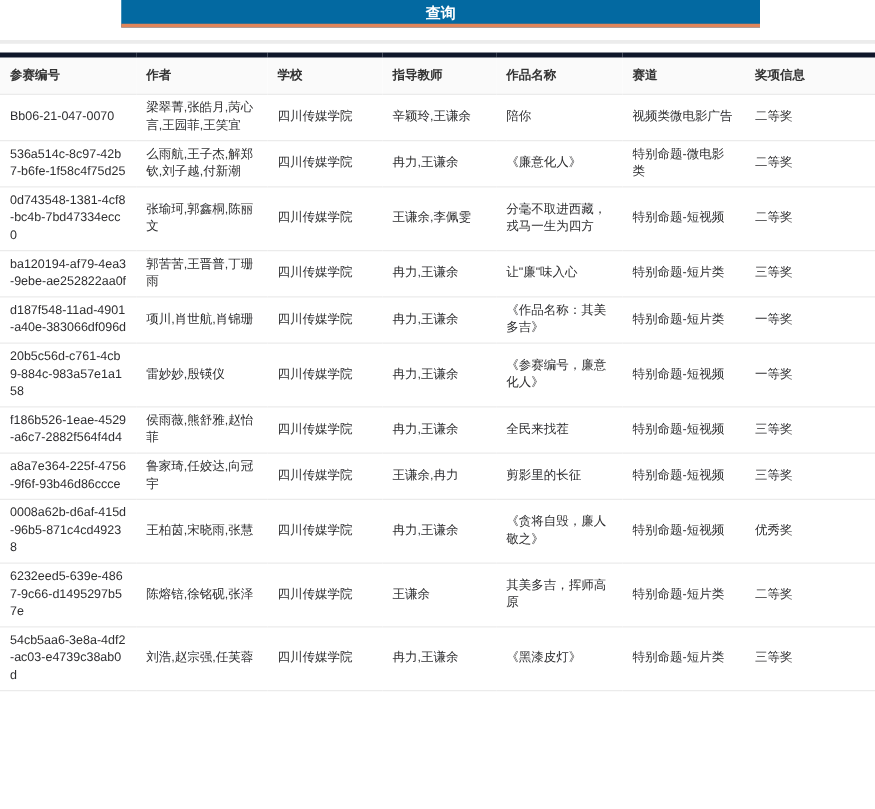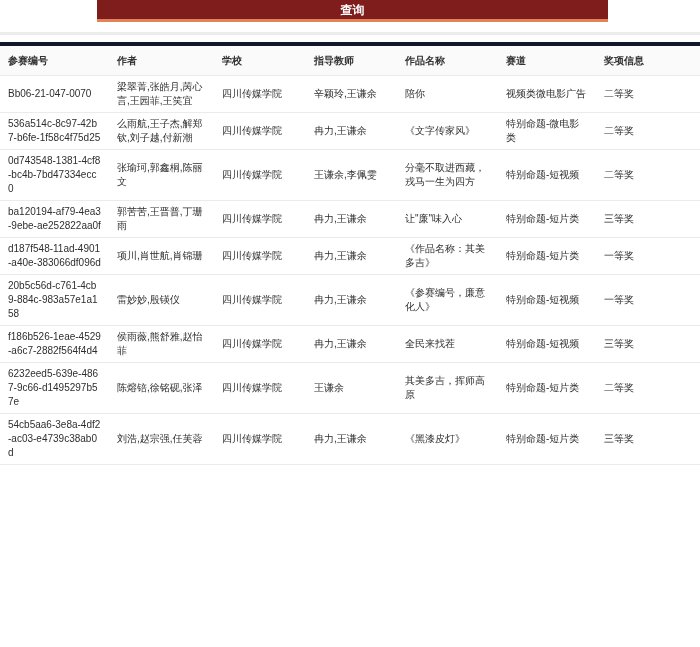--- a/index.html
+++ b/index.html
@@ -4,21 +4,21 @@
 <style>
   html,body { margin:0; padding:0; }
   body {
     width:700px; height:647px; overflow:hidden;
     background:#ffffff;
     font-family:"Liberation Sans","DejaVu Sans",sans-serif;
   }
   .query-button {
     display:block; box-sizing:border-box;
     margin-left:97px; width:511px; height:22px;
-    background:#7f1d1d; border:none; border-bottom:3px solid #e0855a;
+    background:#0369a1; border:none; border-bottom:3px solid #e0855a;
     color:#ffffff; font-size:12px; font-weight:bold;
     text-align:center; line-height:18px; padding:0;
     font-family:inherit; cursor:pointer;
   }
   .section-divider {
     margin-top:10px; width:700px; height:3px; background:#ececec;
   }
   .table-wrap { margin-top:7px; }
   table.results {
     width:700px; border-collapse:collapse; table-layout:fixed;
@@ -75,21 +75,21 @@
           <td>辛颖玲,王谦余</td>
           <td>陪你</td>
           <td>视频类微电影广告</td>
           <td>二等奖</td>
         </tr>
         <tr>
           <td>536a514c-8c97-42b7-b6fe-1f58c4f75d25</td>
           <td>么雨航,王子杰,解郑钦,刘子越,付新潮</td>
           <td>四川传媒学院</td>
           <td>冉力,王谦余</td>
-          <td>《文字传家风》</td>
+          <td>《廉意化人》</td>
           <td>特别命题-微电影类</td>
           <td>二等奖</td>
         </tr>
         <tr>
           <td>0d743548-1381-4cf8-bc4b-7bd47334ecc0</td>
           <td>张瑜珂,郭鑫桐,陈丽文</td>
           <td>四川传媒学院</td>
           <td>王谦余,李佩雯</td>
           <td>分毫不取进西藏，戎马一生为四方</td>
           <td>特别命题-短视频</td>
@@ -125,20 +125,38 @@
         <tr>
           <td>f186b526-1eae-4529-a6c7-2882f564f4d4</td>
           <td>侯雨薇,熊舒雅,赵怡菲</td>
           <td>四川传媒学院</td>
           <td>冉力,王谦余</td>
           <td>全民来找茬</td>
           <td>特别命题-短视频</td>
           <td>三等奖</td>
         </tr>
         <tr>
+          <td>a8a7e364-225f-4756-9f6f-93b46d86ccce</td>
+          <td>鲁家琦,任姣达,向冠宇</td>
+          <td>四川传媒学院</td>
+          <td>王谦余,冉力</td>
+          <td>剪影里的长征</td>
+          <td>特别命题-短视频</td>
+          <td>三等奖</td>
+        </tr>
+        <tr>
+          <td>0008a62b-d6af-415d-96b5-871c4cd49238</td>
+          <td>王柏茵,宋晓雨,张慧</td>
+          <td>四川传媒学院</td>
+          <td>冉力,王谦余</td>
+          <td>《贪将自毁，廉人敬之》</td>
+          <td>特别命题-短视频</td>
+          <td>优秀奖</td>
+        </tr>
+        <tr>
           <td>6232eed5-639e-4867-9c66-d1495297b57e</td>
           <td>陈熔锫,徐铭砚,张泽</td>
           <td>四川传媒学院</td>
           <td>王谦余</td>
           <td>其美多吉，挥师高原</td>
           <td>特别命题-短片类</td>
           <td>二等奖</td>
         </tr>
         <tr>
           <td>54cb5aa6-3e8a-4df2-ac03-e4739c38ab0d</td>

